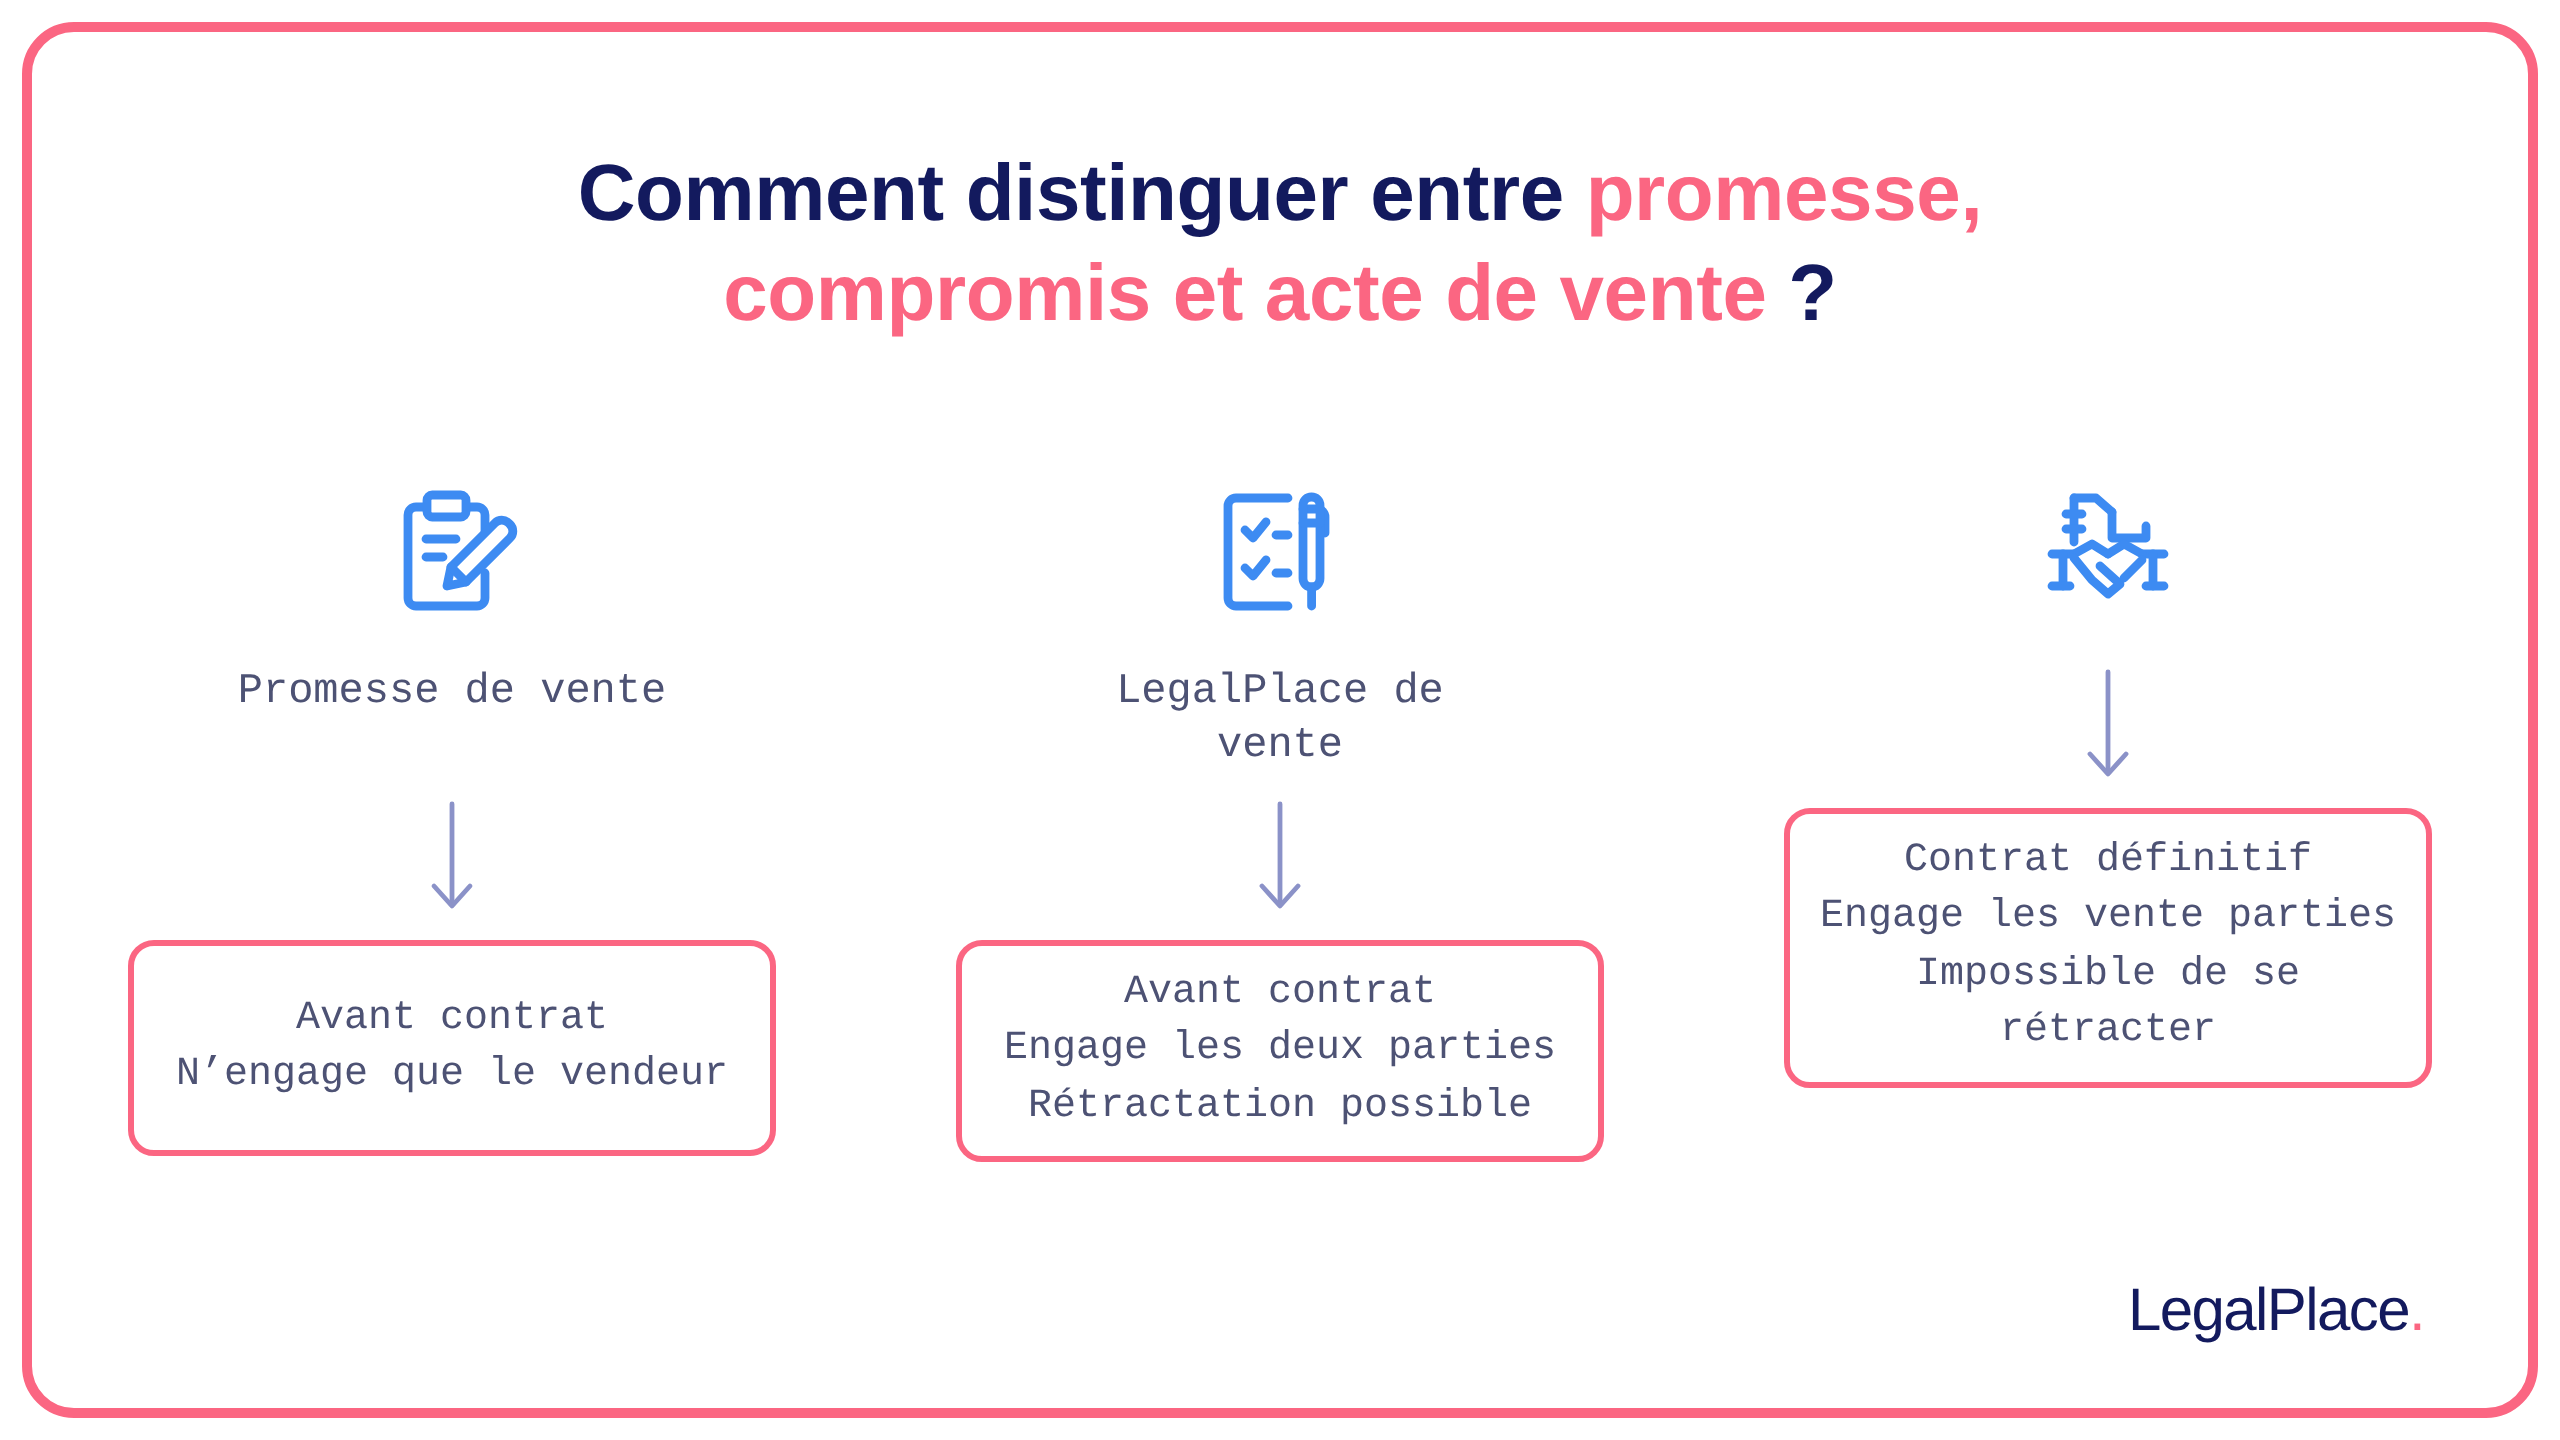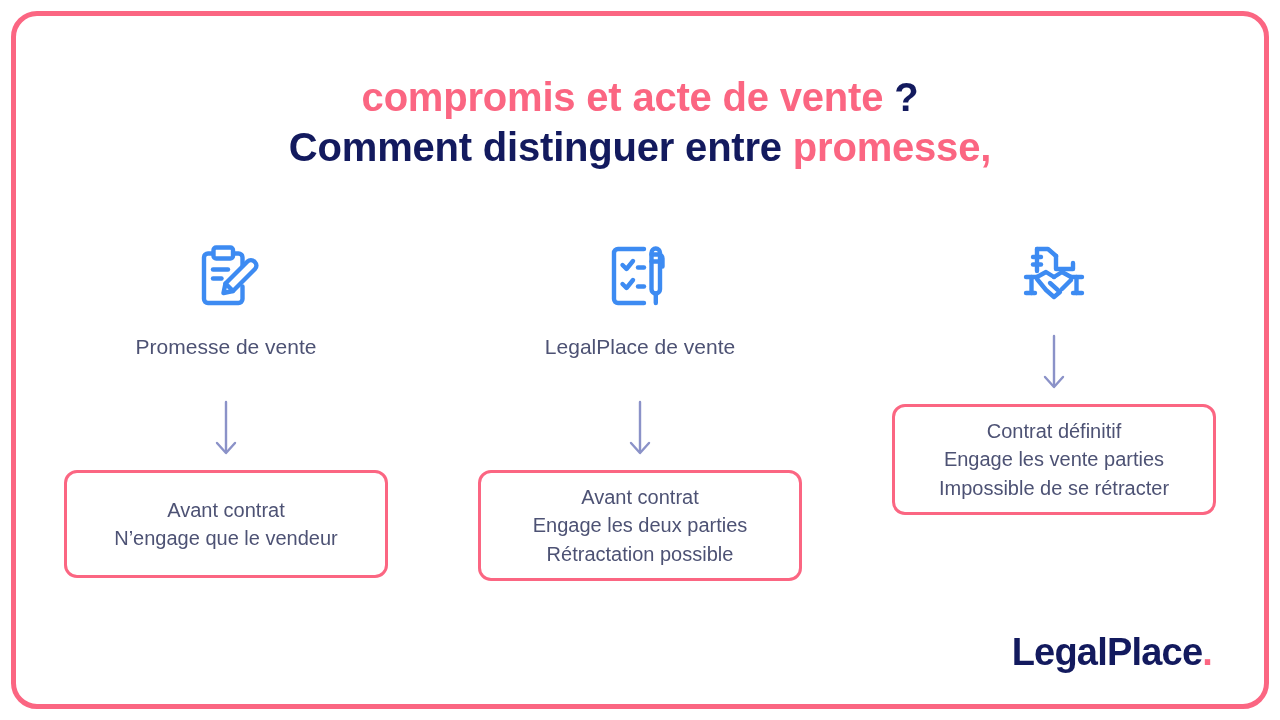--- a/index.html
+++ b/index.html
@@ -44,20 +44,21 @@
   
   .columns {
     position: absolute;
     left: 30px;
     top: 212px;
     width: 1188px;
     display: flex;
     flex-direction: row;
     justify-content: space-between;
     align-items: flex-start;
+    font-family: Liberation Mono, monospace;
   }
   .col {
     width: 360px;
     display: flex;
     flex-direction: column;
     align-items: center;
   }
 
   .icon-wrap {
     height: 96px;
@@ -106,36 +107,36 @@
     color: #4d5274;
     text-align: center;
     white-space: pre-line;
   }
 
   
   .logo {
     position: absolute;
     right: 52px;
     bottom: 33px;
-    font-size: 38px;
-    font-weight: bold;
+    font-size: 30px;
+    font-weight: normal;
     letter-spacing: -0.8px;
     color: #131a5e;
     line-height: 1;
   }
   .logo .dot { color: #fb6682; }
 </style>
 </head>
 <body>
 
 <div class="poster">
 
   <div class="title">
+    <div><span>Comment distinguer entre </span><span class="hl">promesse,</span></div>
     <div><span class="hl">compromis et acte de vente</span><span> ?</span></div>
-    <div><span>Comment distinguer entre </span><span class="hl">promesse,</span></div>
   </div>
 
   <div class="columns">
 
     <div class="col">
       <div class="icon-wrap">
         <svg width="74" height="74" viewBox="0 0 74 74" fill="none" stroke="#3d8bf2" stroke-width="4.4" stroke-linecap="round" stroke-linejoin="round">
           <path d="M45 14.5h4.5a4 4 0 0 1 4 4v8"></path>
           <path d="M53.5 47.5V60a4 4 0 0 1-4 4H19a4 4 0 0 1-4-4V18.5a4 4 0 0 1 4-4h4.5"></path>
           <rect x="24.5" y="8.5" width="19.5" height="11" rx="2.6"></rect>

